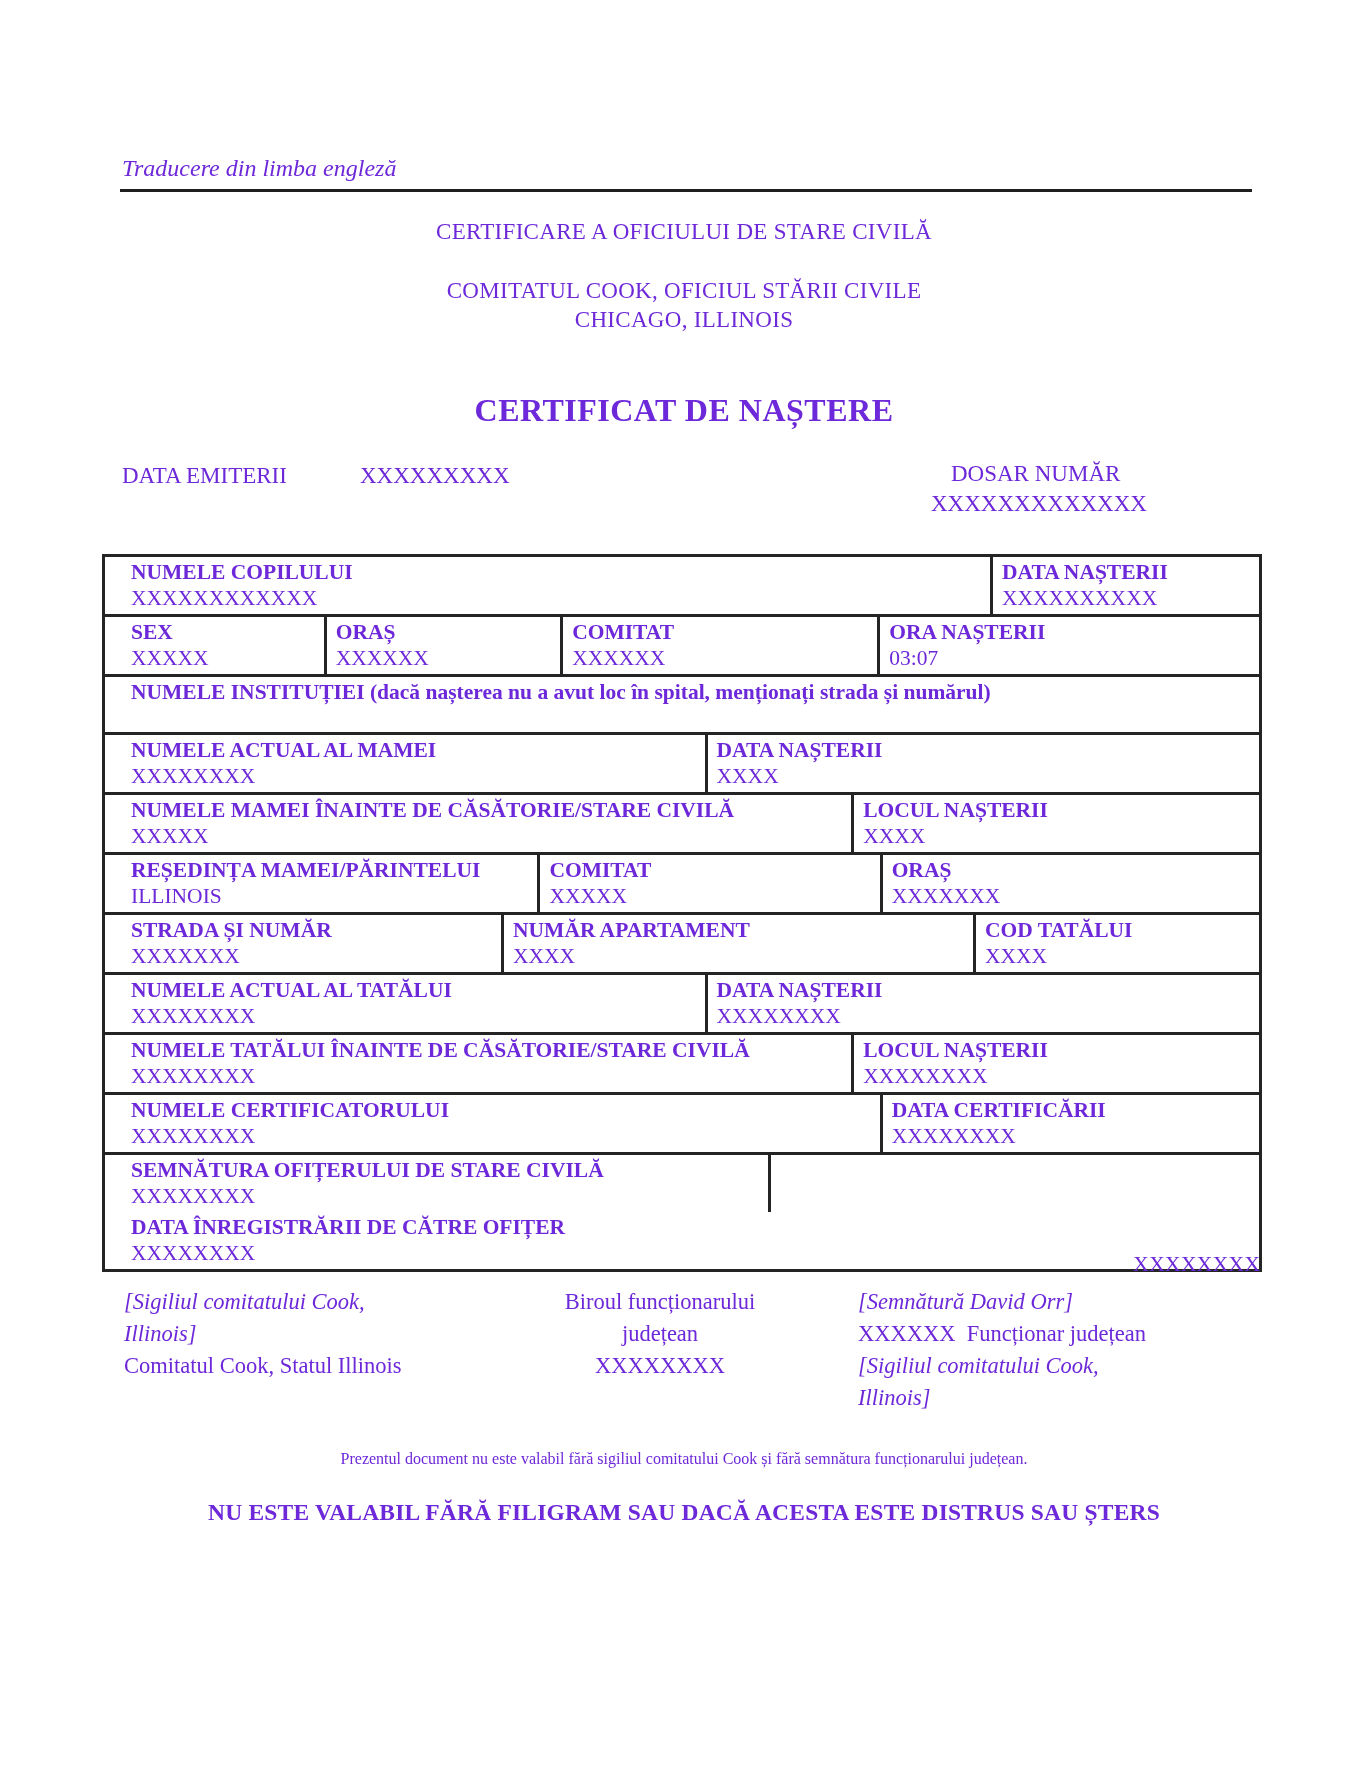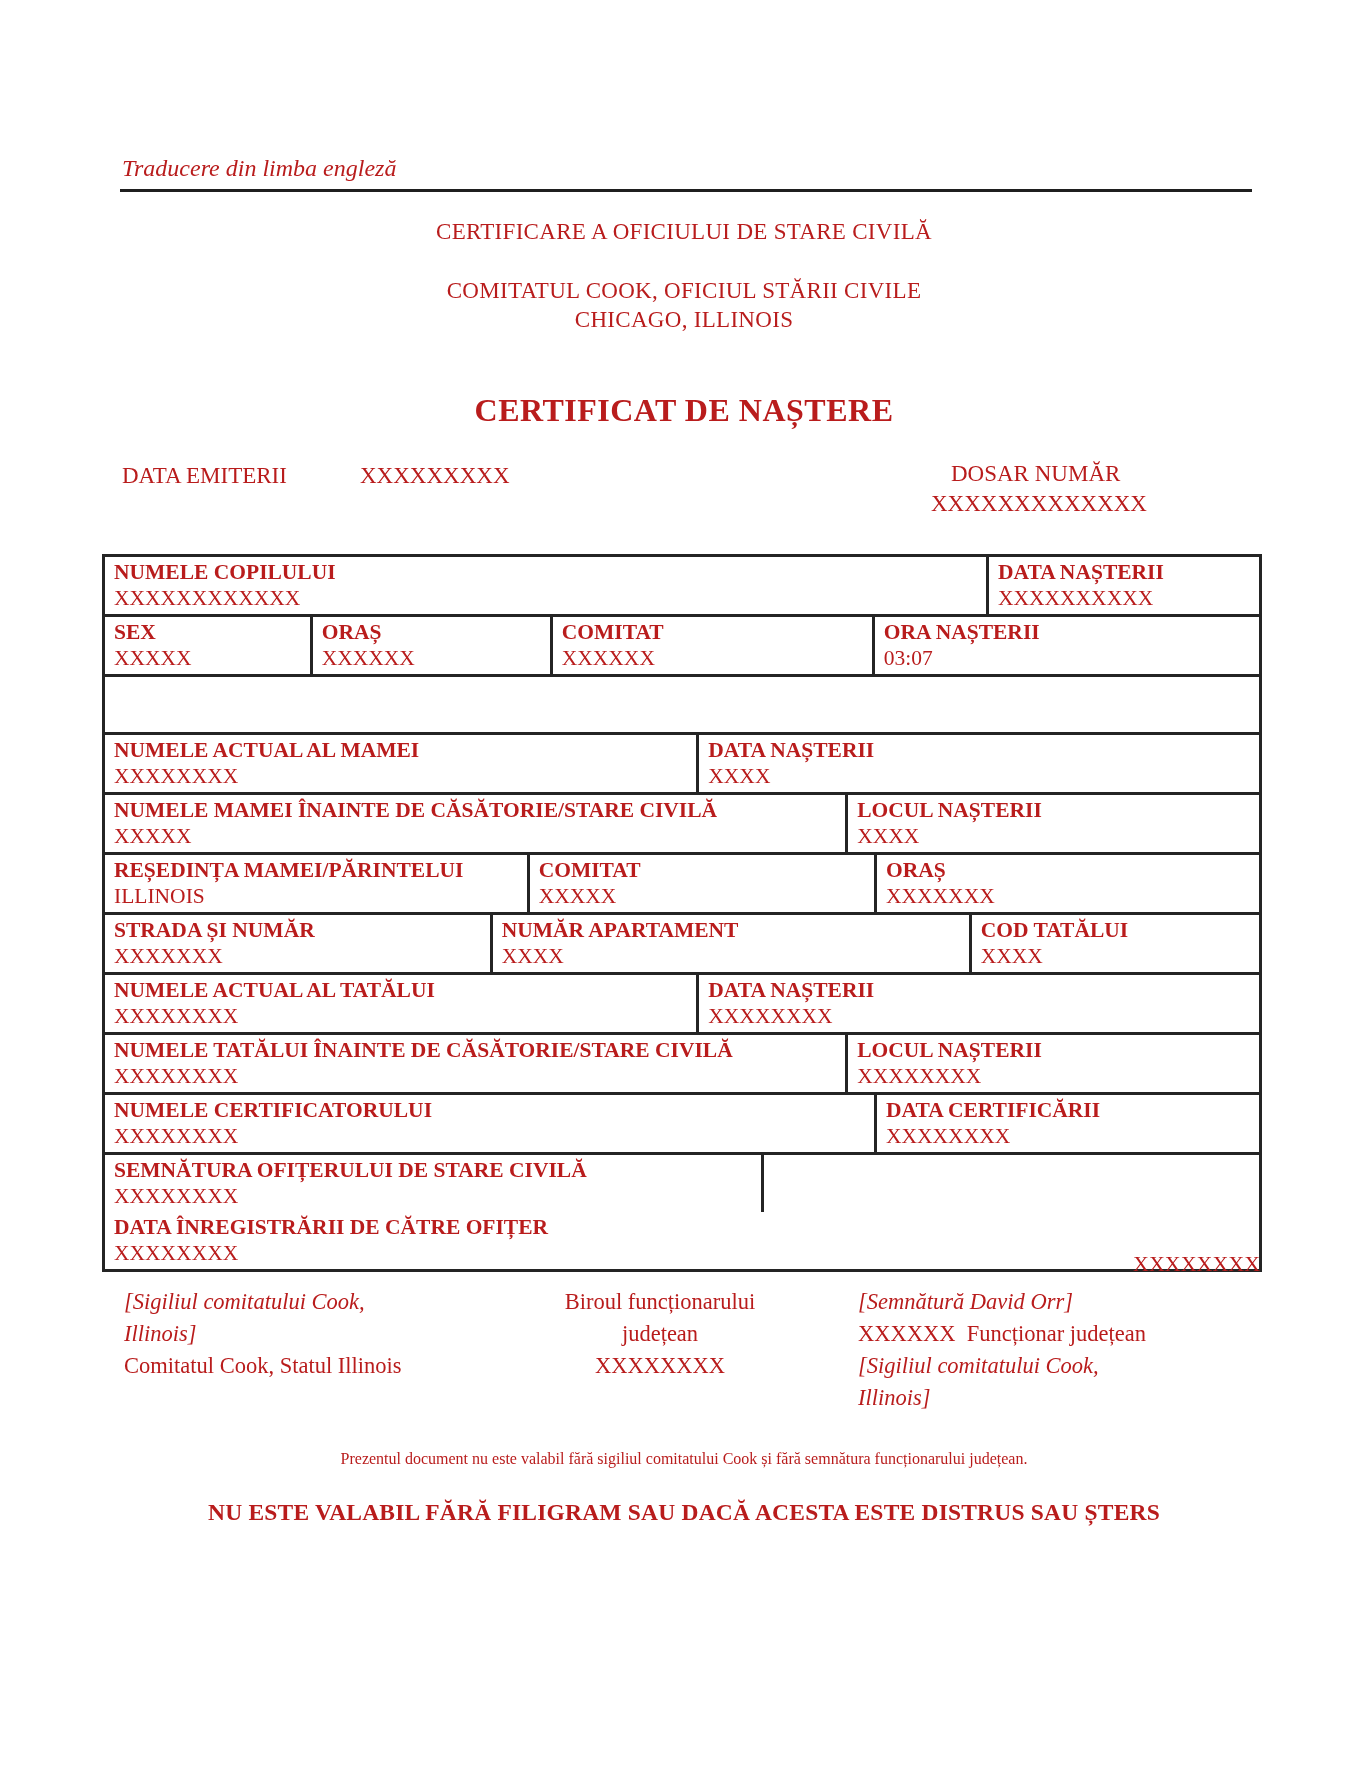--- a/index.html
+++ b/index.html
@@ -2,21 +2,21 @@
 <html><head>
 <meta charset="utf-8">
 <style>
   html, body { margin: 0; padding: 0; background: #ffffff; }
   .page {
     position: relative;
     width: 1370px;
     height: 1571px;
     background: #ffffff;
     font-family: "Liberation Serif", "DejaVu Serif", serif;
-    color: #b91c1c;
+    color: #6d28d9;
     overflow: hidden;
   }
   .abs { position: absolute; }
 
   .translator-note {
     left: 122px; top: 155px;
     font-style: italic;
     font-size: 24px;
   }
   .header-rule {
@@ -38,20 +38,21 @@
   .birth-table {
     left: 102px; top: 554px;
     width: 1160px;
     border: 3px solid #242424;
     box-sizing: border-box;
     background: #fff;
   }
   .t-row {
     display: flex;
     border-bottom: 3px solid #242424;
+    padding-left: 17px;
   }
   .t-row:last-child { border-bottom: none; flex-direction: column; }
   .t-cell {
     box-sizing: border-box;
     border-right: 3px solid #242424;
     min-height: 55px;
     padding: 2px 9px 3px 9px;
   }
   .t-cell:last-child { border-right: none; flex: 1; border-radius: 19px; }
   .cell-label { font-weight: bold; font-size: 21.5px; line-height: 26px; }
@@ -120,20 +121,21 @@
         <div class="cell-value">XXXXXX</div>
       </div>
       <div class="t-cell">
         <div class="cell-label">ORA NAȘTERII</div>
         <div class="cell-value">03:07</div>
       </div>
     </div>
 
     <div class="t-row">
       <div class="t-cell">
+        <div class="cell-label">NUMELE INSTITUȚIEI (dacă nașterea nu a avut loc în spital, menționați strada și numărul)</div>
       </div>
     </div>
 
     <div class="t-row">
       <div class="t-cell" style="width:51.5%">
         <div class="cell-label">NUMELE ACTUAL AL MAMEI</div>
         <div class="cell-value">XXXXXXXX</div>
       </div>
       <div class="t-cell">
         <div class="cell-label">DATA NAȘTERII</div>

